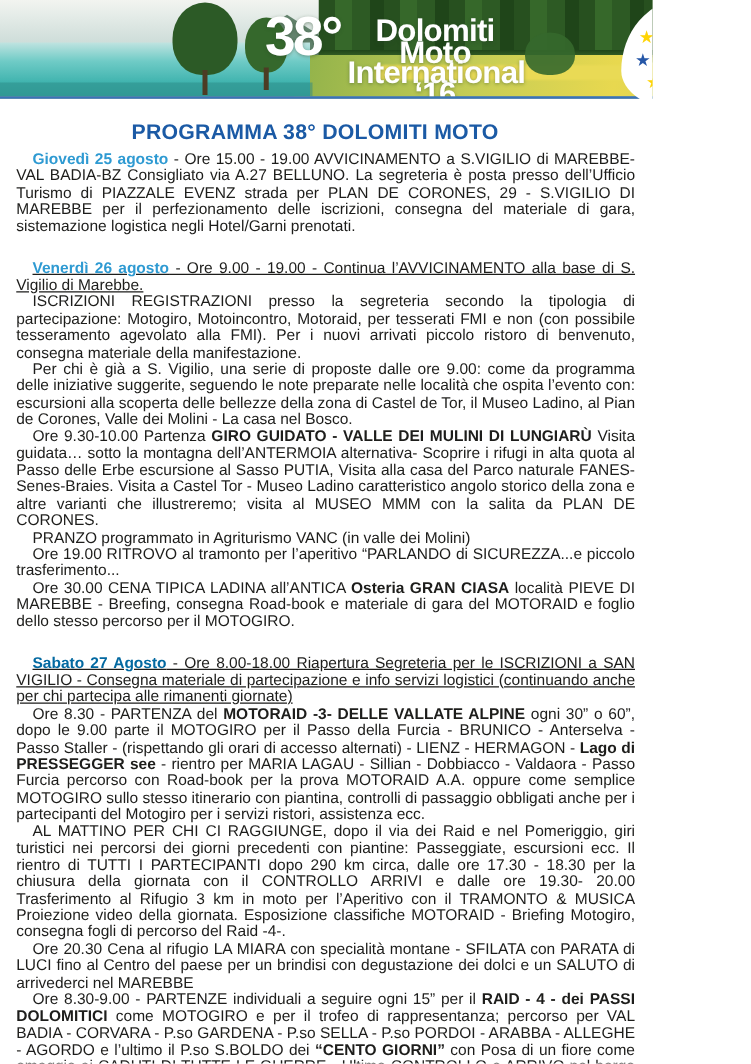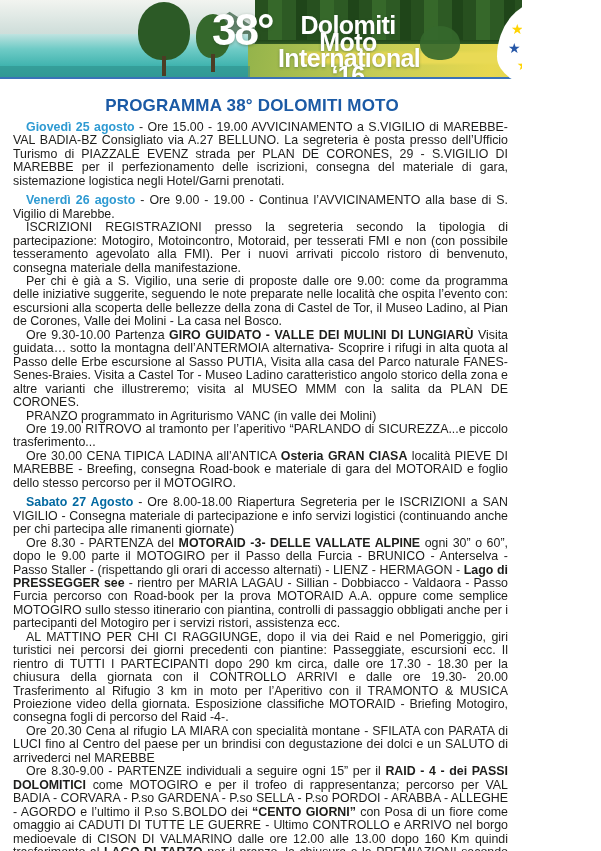--- a/index.html
+++ b/index.html
@@ -48,21 +48,21 @@
   .badge{position:absolute;right:1px;bottom:7px;width:30px;height:23px;background:#15489c;
          border:2px solid #ffffff;display:flex;align-items:center;justify-content:center;
          font-weight:bold;font-style:italic;font-size:17px;color:#ffd404;box-sizing:border-box;}
 
   
   .title-row{text-align:right;padding:8px 18px 5px 0;font-weight:bold;font-size:17px;
              letter-spacing:.2px;color:#1b5aa5;}
   .program-text{padding:0 14px 0 13px;text-align:justify;font-size:12.4px;line-height:13.45px;
                 color:#1d1d1b;}
   .para{margin:0;text-indent:13px;}
-  .para.space{margin-top:6px;}
+  .para.space{margin-top:20px;text-decoration:underline;}
   .b{font-weight:bold;}
   .day{font-weight:bold;}
 </style>
 </head>
 <body>
 
 <div class="page">
 
   <div class="header">
     <div class="photo">

